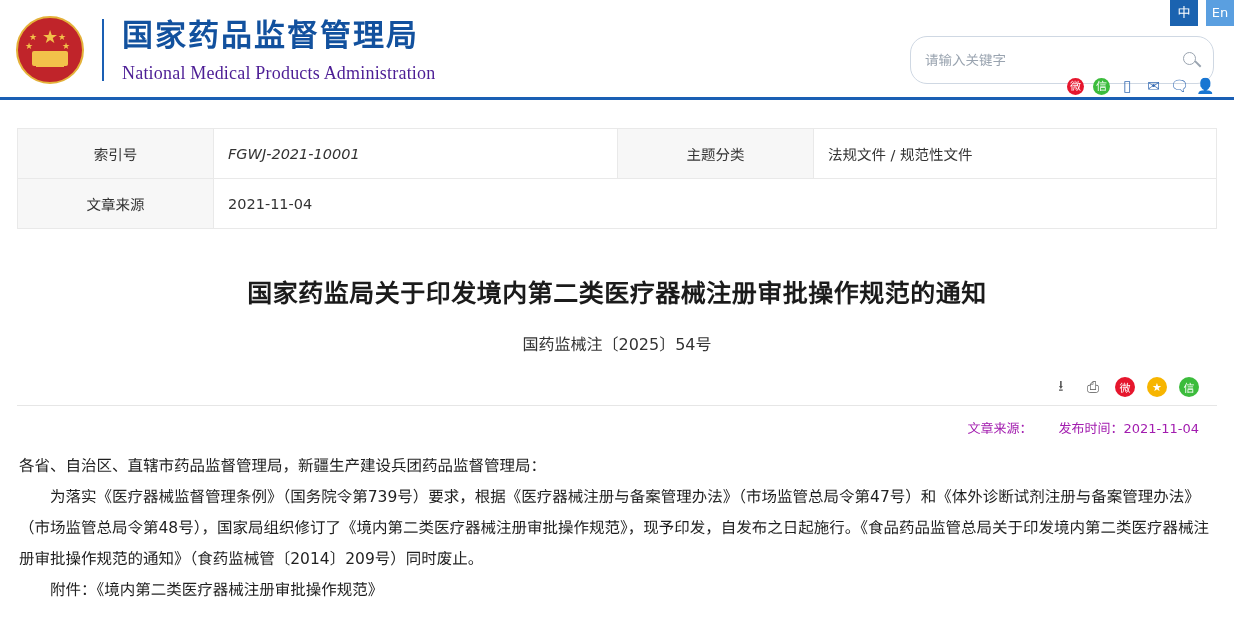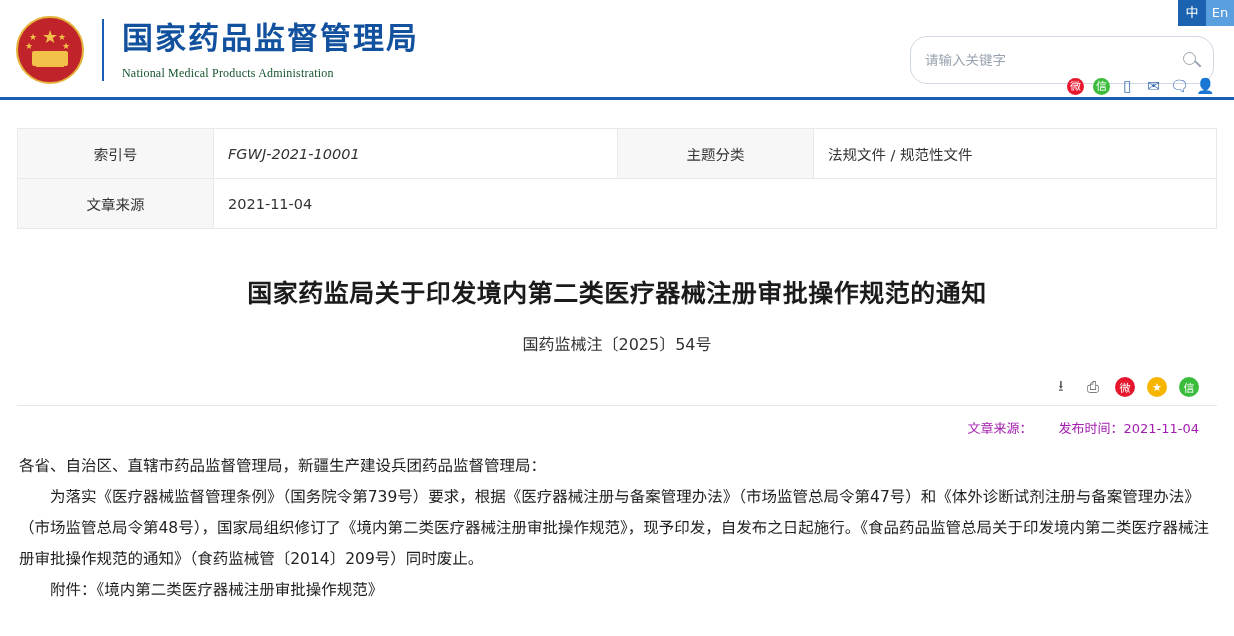--- a/index.html
+++ b/index.html
@@ -70,43 +70,43 @@
   }
   .brand-text .cn {
     font-size: 31px;
     font-weight: bold;
     color: #12519e;
     letter-spacing: 2px;
     line-height: 1.25;
     font-family: "DejaVu Sans", "Liberation Sans", sans-serif;
   }
   .brand-text .en {
-    font-size: 12px;
-    color: #14532d;
+    font-size: 18px;
+    color: #4c1d95;
     letter-spacing: 0.2px;
     margin-top: 8px;
     font-family: "Liberation Serif", serif;
   }
 
   
   .lang-toggle {
     position: absolute;
     right: 0; top: 0;
     display: flex;
     height: 26px;
   }
   .lang-toggle span {
     width: 28px;
     line-height: 26px;
     text-align: center;
     font-size: 13px;
     color: #ffffff;
   }
   .lang-cn { background: #1b63b0; }
-  .lang-en { background: #5a9fe0; }
+  .lang-en { background: #5a9fe0; margin-left: 8px; }
 
   
   .searchbox {
     position: absolute;
     right: 20px; top: 36px;
     width: 304px; height: 48px;
     border: 1px solid #cfd8e3;
     border-radius: 17px;
     background: #fff;
     display: flex;

